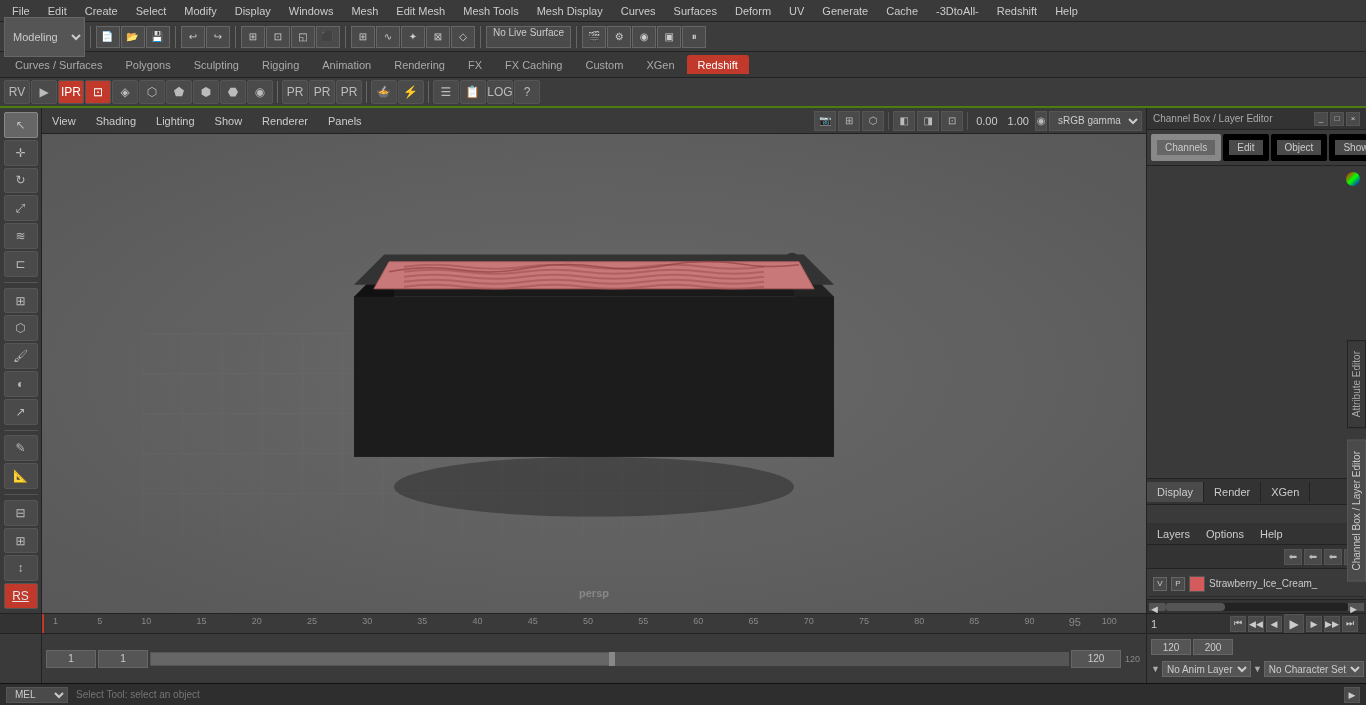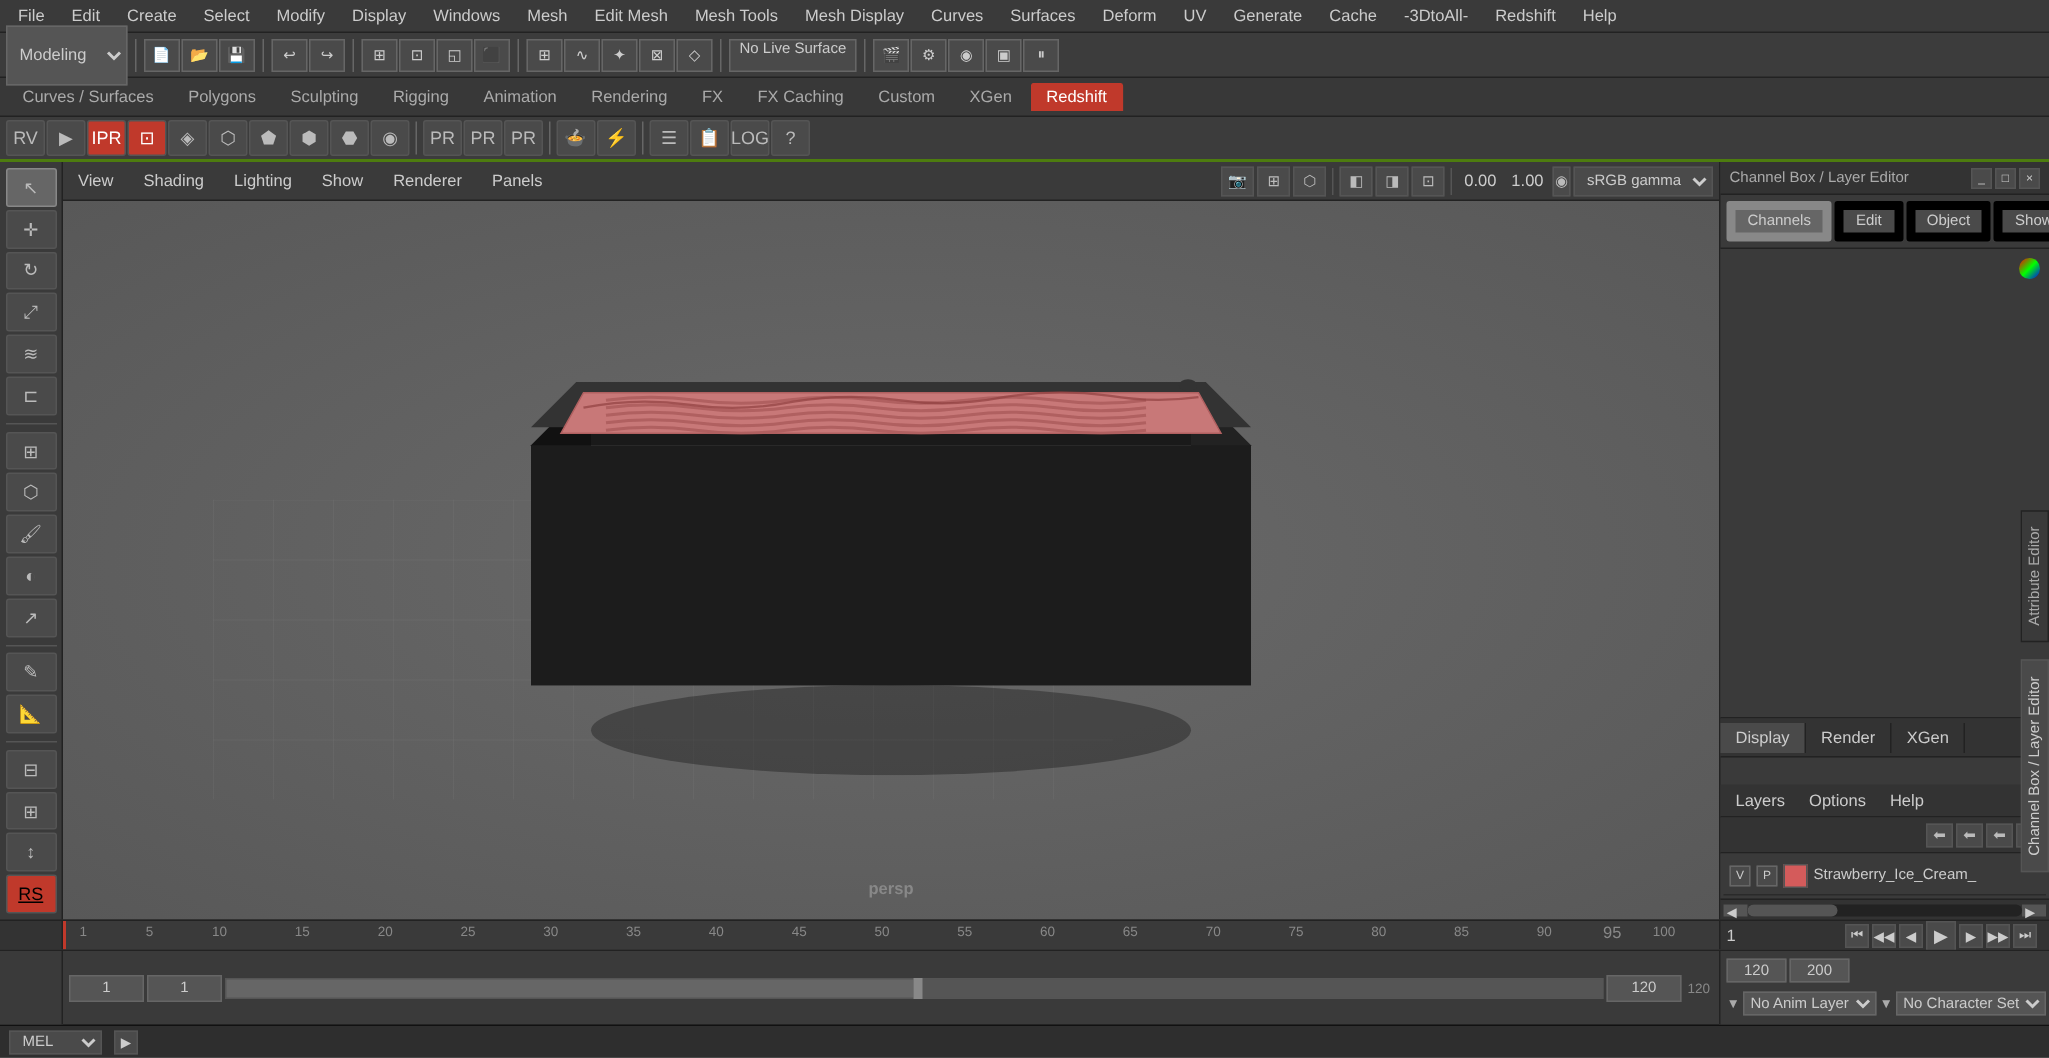--- a/index.html
+++ b/index.html
@@ -356,21 +356,21 @@
     <div class="left-btn">🖌</div>
     <div class="left-btn">◐</div>
     <div class="left-btn">↗</div>
     <div style="width:34px; height:1px; background:#555; margin:3px 0;"></div>
     <div class="left-btn">✎</div>
     <div class="left-btn">📐</div>
     <div style="width:34px; height:1px; background:#555; margin:3px 0;"></div>
     <div class="left-btn">⊟</div>
     <div class="left-btn">⊞</div>
     <div class="left-btn">↕</div>
-    <div class="left-btn" style="background:#c0392b; color:#000000;text-decoration:underline;">RS</div>
+    <div class="left-btn" style="background:#c0392b; color:#e5e5e5;text-decoration:underline;">RS</div>
   </div>
 
   <div id="viewport">
 
     <div id="viewport-top">
       <span class="vp-menu">View</span>
       <span class="vp-menu">Shading</span>
       <span class="vp-menu">Lighting</span>
       <span class="vp-menu">Show</span>
       <span class="vp-menu">Renderer</span>
@@ -619,20 +619,21 @@
 
     </div>
   </div>
 </div>
 
 <div id="bottom-bar">
   <select class="bottom-mode">
     <option>MEL</option>
     <option>Python</option>
   </select>
+  <input type="text" style="flex: 1 1 0%; height: 16px; background: rgb(46, 46, 46); border: none; color: rgb(136, 136, 136); font-size: 10px; outline: none;" placeholder="Select Tool: select an object">
   <div class="pb-btn">▶</div>
 </div>
 
 <div style="position:fixed; right:0; top:340px; z-index:100;">
   <div style="writing-mode:vertical-rl; transform:rotate(180deg); background:#3a3a3a; border:1px solid #222; padding:10px 3px; font-size:10px; color:#aaa; cursor:pointer; white-space:nowrap;">Attribute Editor</div>
 </div>
 <div style="position:fixed; right:0; top:440px; z-index:100;">
   <div style="writing-mode:vertical-rl; transform:rotate(180deg); background:#4a4a4a; border:1px solid #555; padding:10px 3px; font-size:10px; color:#ccc; cursor:pointer; white-space:nowrap;">Channel Box / Layer Editor</div>
 </div>
 

